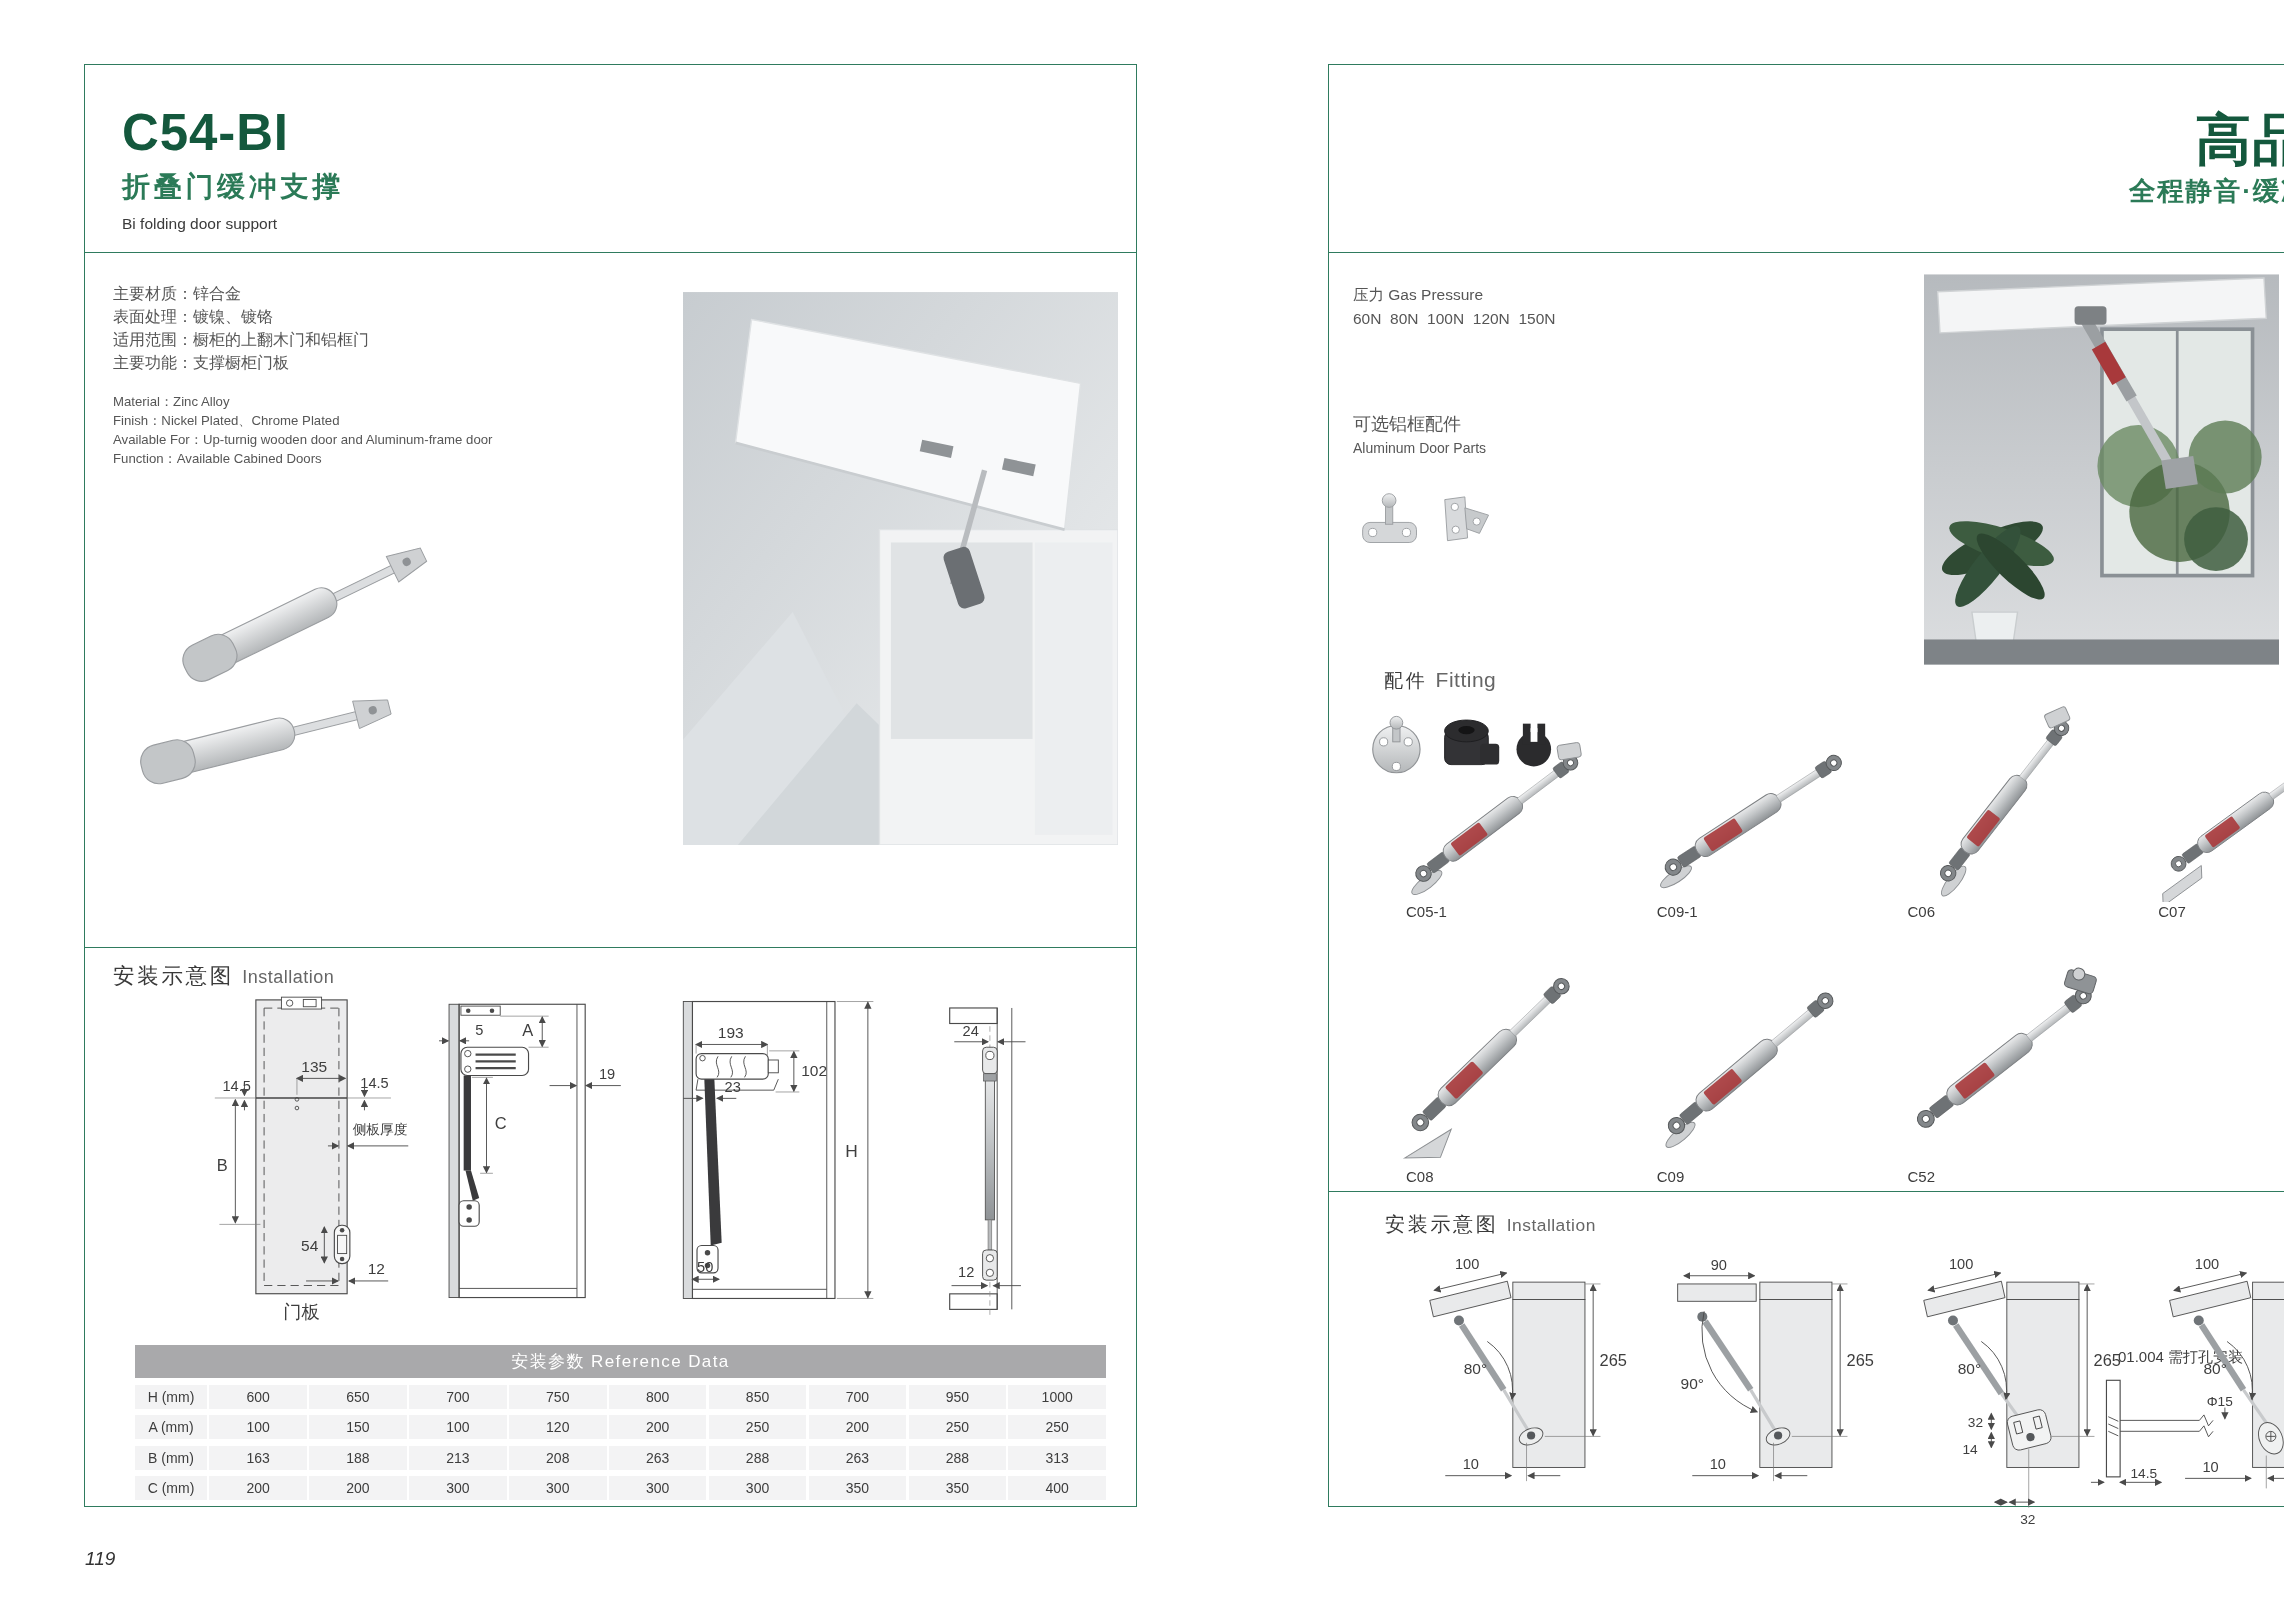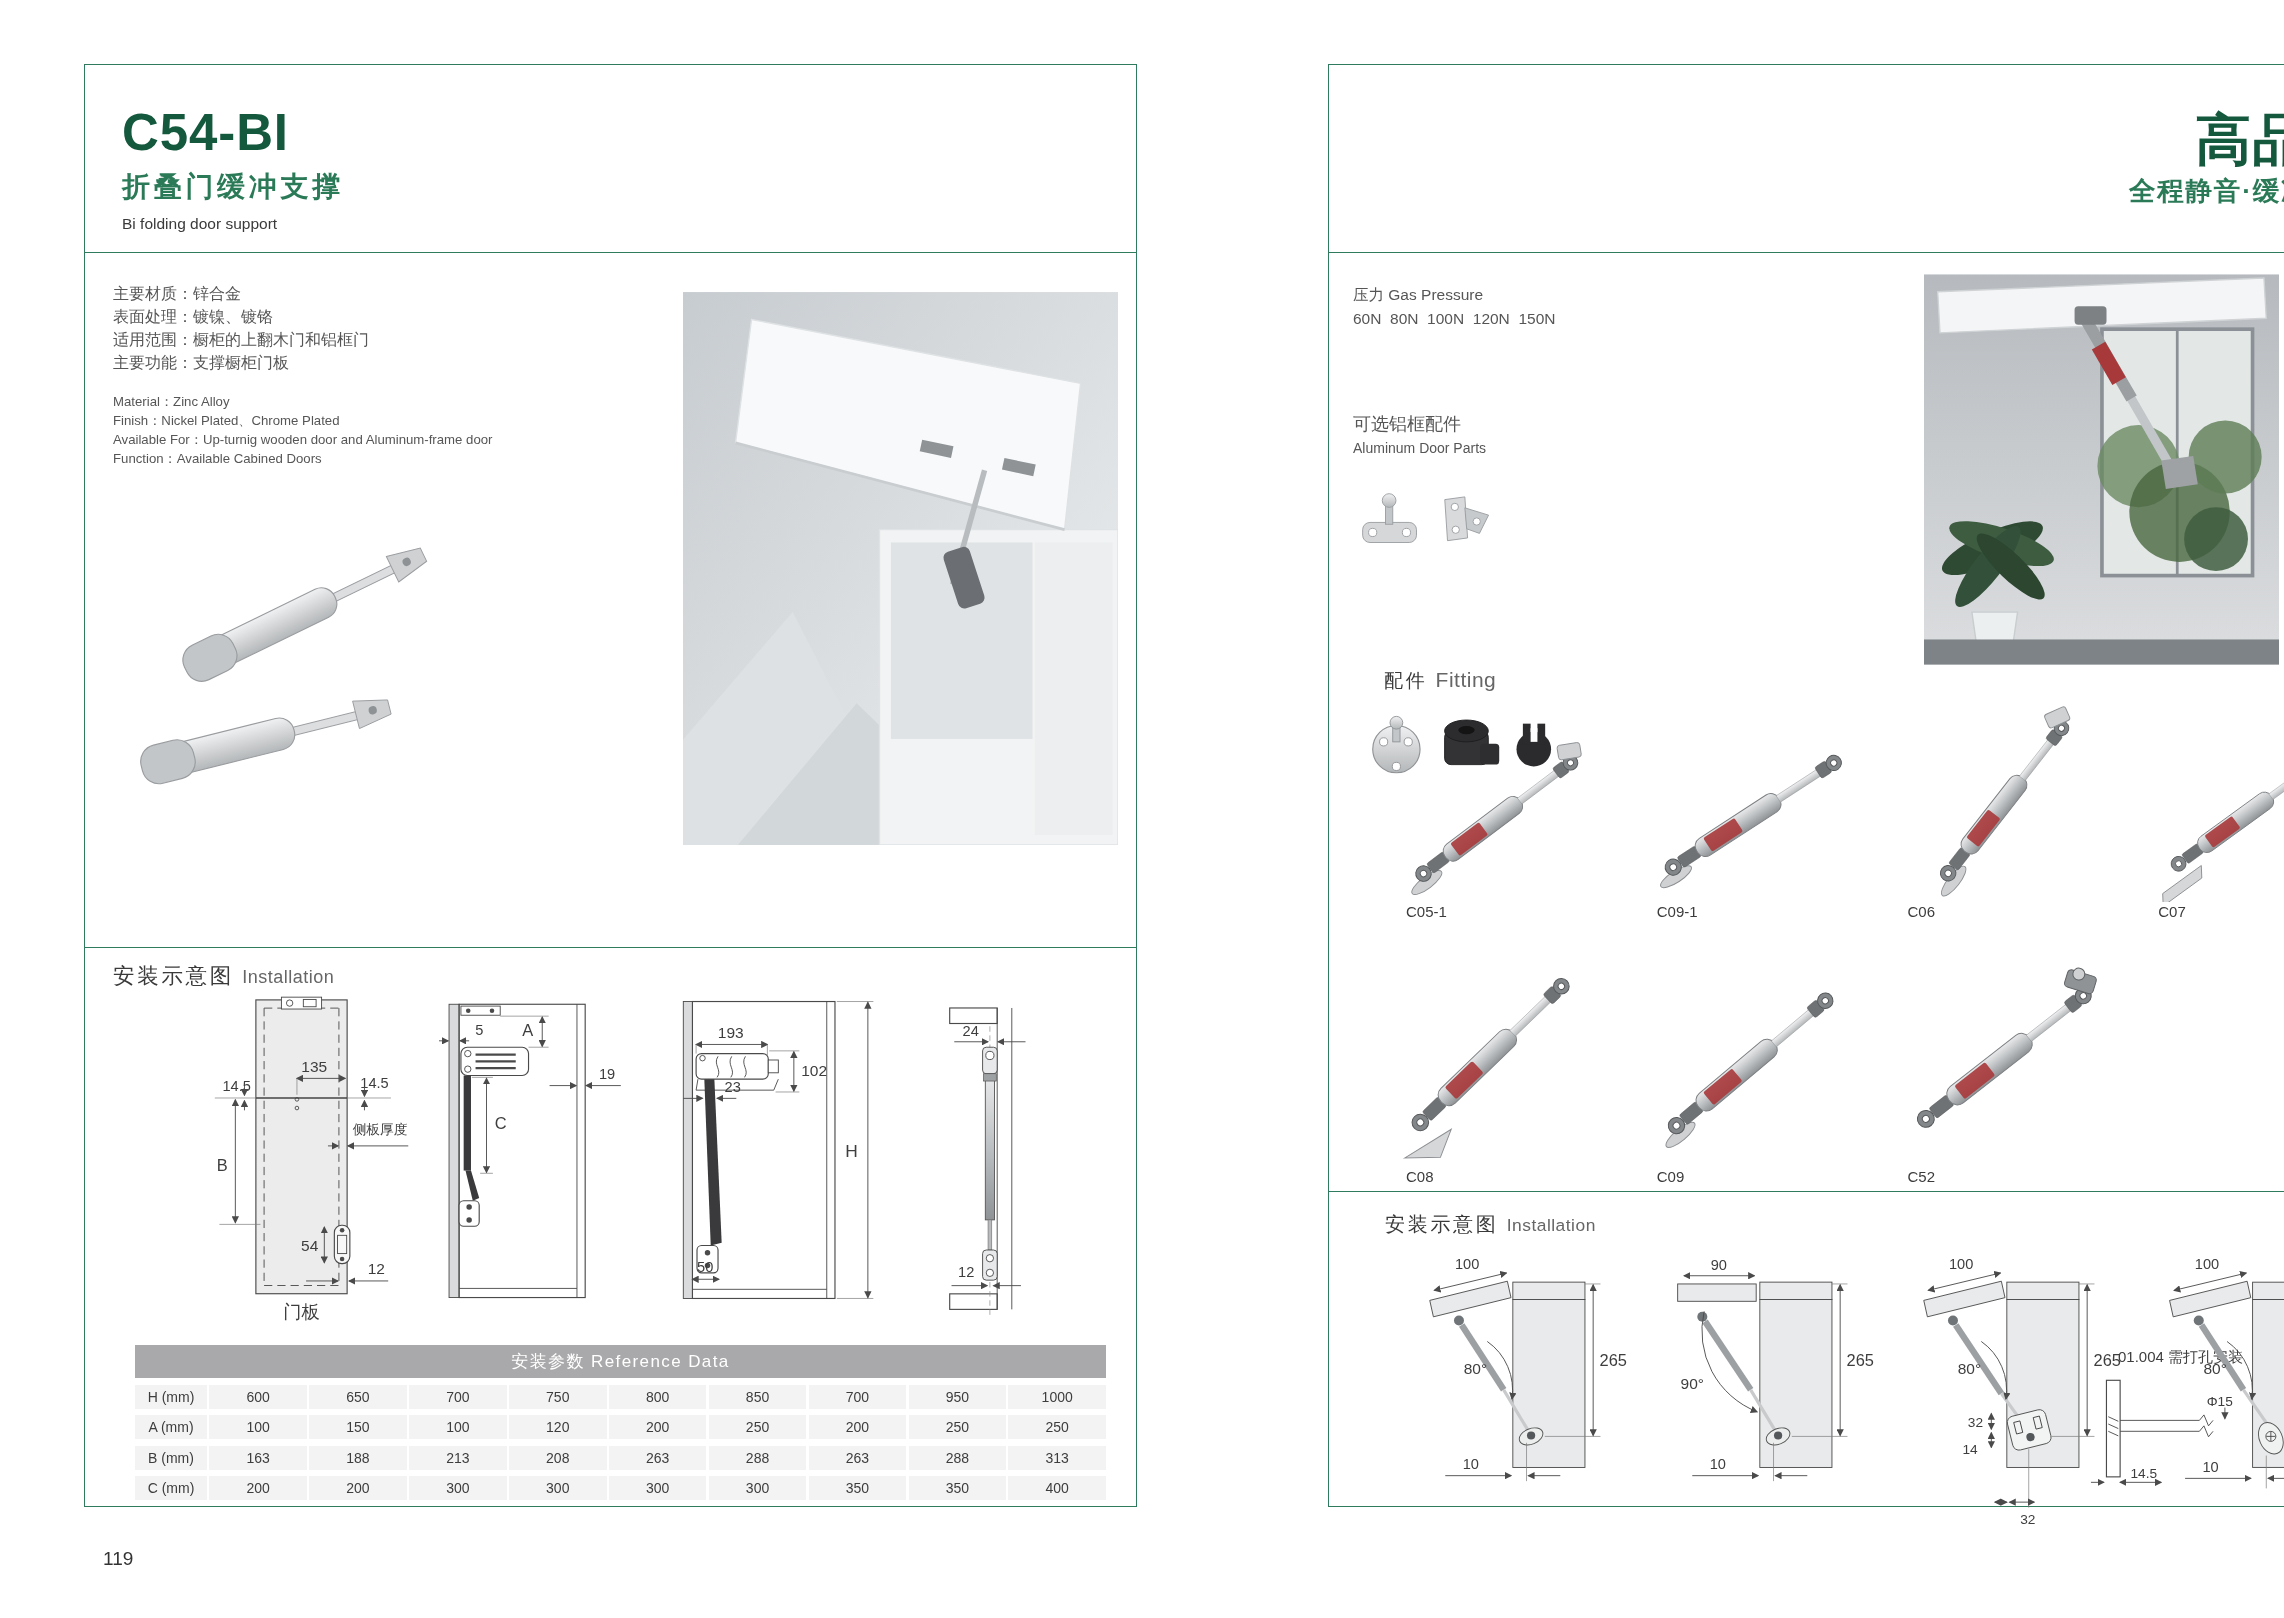--- a/index.html
+++ b/index.html
@@ -297,21 +297,21 @@
       <div>300</div>
       <div>300</div>
       <div>300</div>
       <div>300</div>
       <div>350</div>
       <div>350</div>
       <div>400</div>
     </div>
   </div>
 
-  <div class="abs pagenum" style="left:103px;top:1548px;">119</div>
+  <div class="abs pagenum" style="left:85px;top:1548px;font-style:italic;">119</div>
 
   <div class="box" style="left:1328px;top:64px;width:1056px;height:1441px;"></div>
   <div class="hline" style="left:1328px;top:252px;width:1058px;"></div>
   <div class="hline" style="left:1328px;top:1191px;width:1058px;"></div>
 
   <div class="abs title-big" style="right:116px;top:103px;font-size:56px;">高品质</div>
   <div class="abs title-cn" style="right:116px;top:173px;font-size:26.5px;letter-spacing:1.8px;">全程静音·缓冲支撑</div>
 
   <div class="abs spec" style="left:1353px;top:283px;font-size:15.5px;">压力 Gas Pressure</div>
   <div class="abs spec" style="left:1353px;top:307px;font-size:15.5px;">60N  80N  100N  120N  150N</div>

